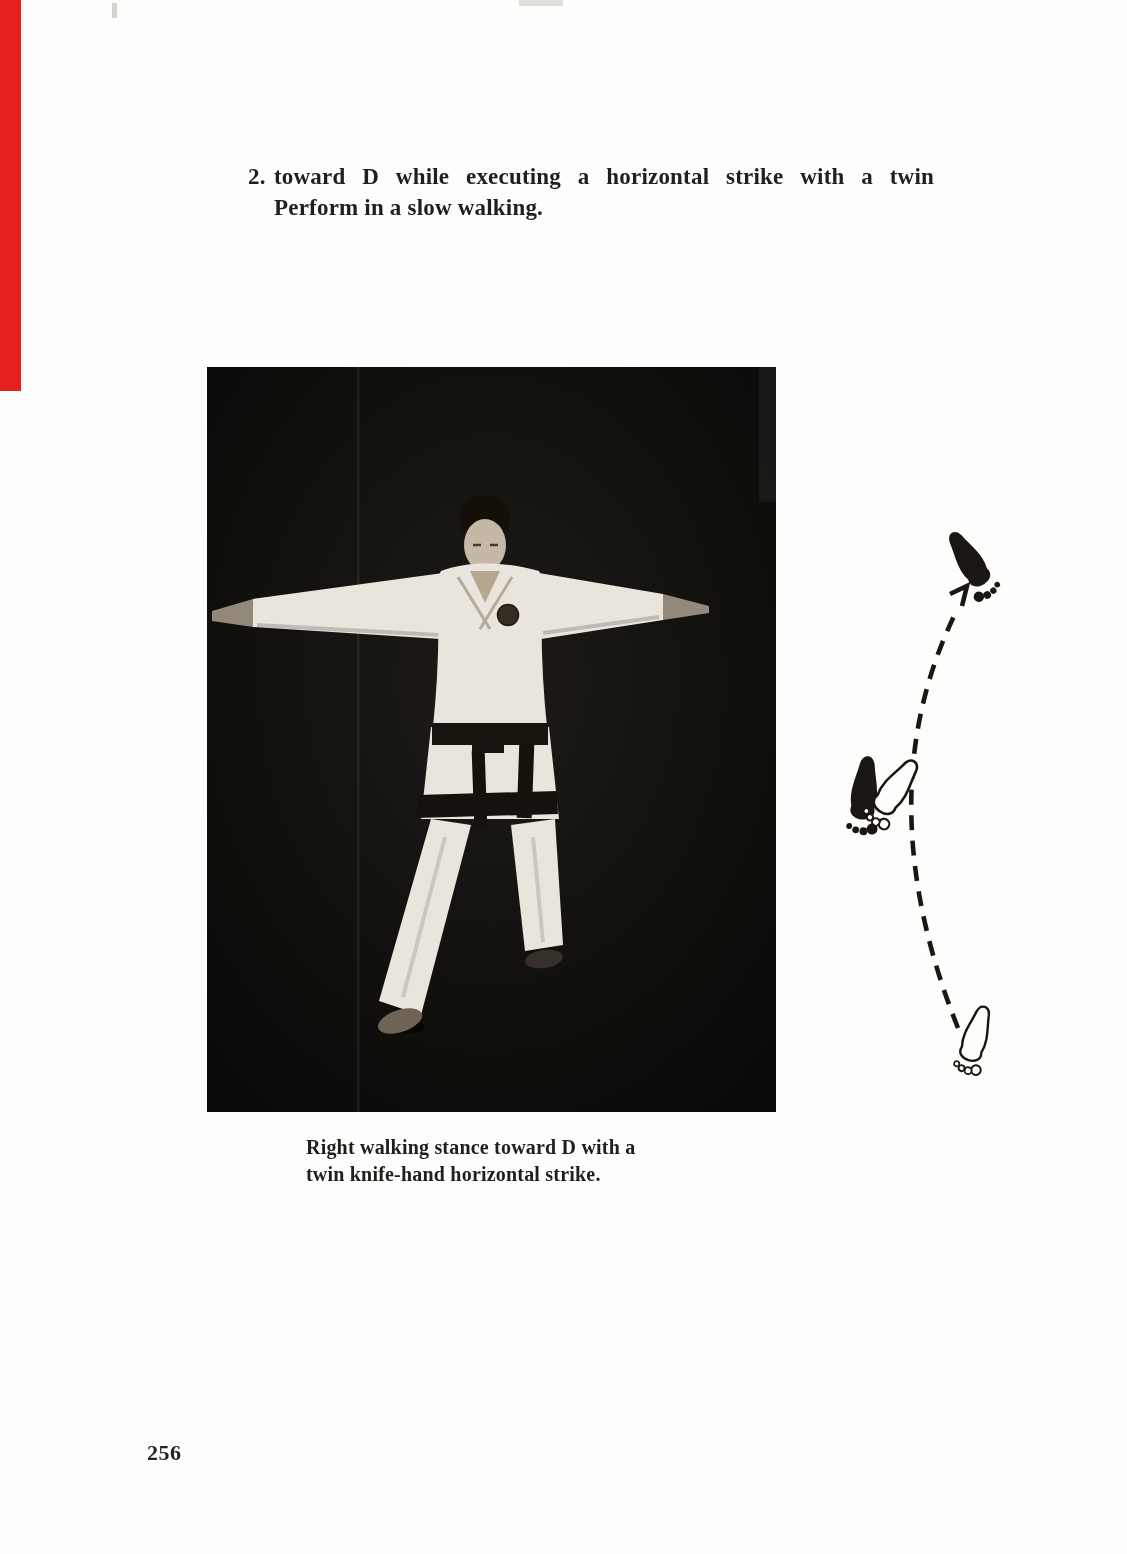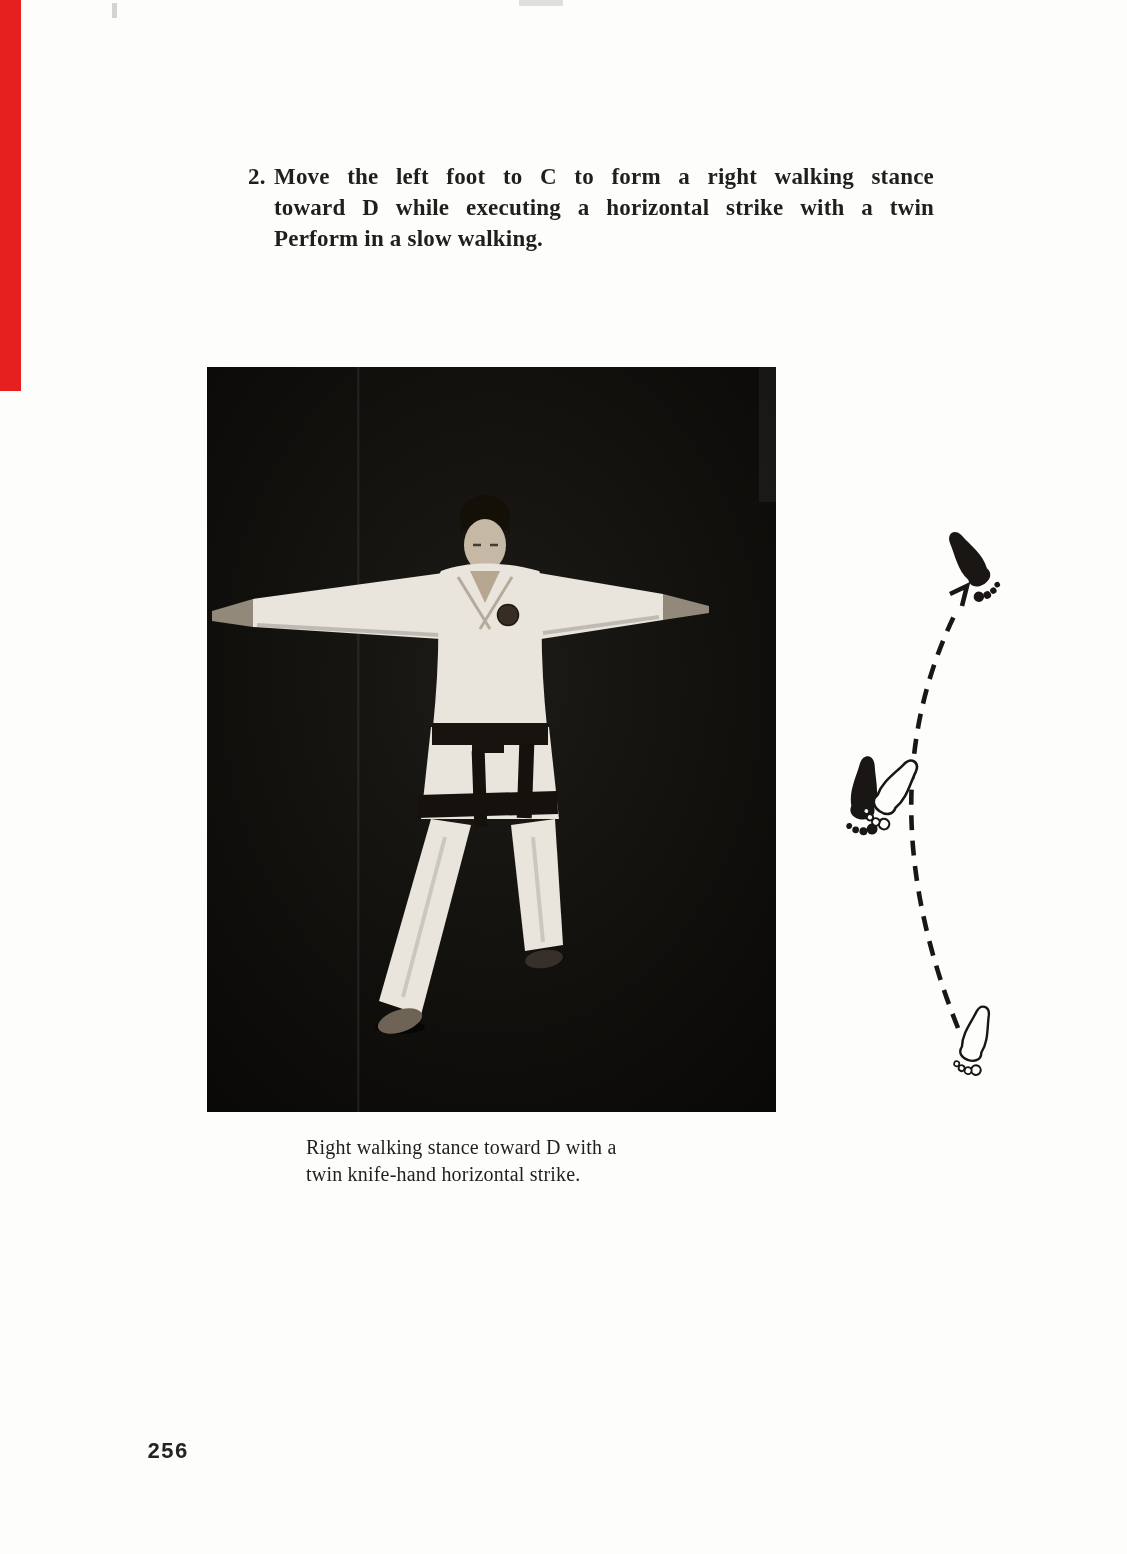--- a/index.html
+++ b/index.html
@@ -51,45 +51,44 @@
   .photo svg{display:block;width:100%;height:100%;}
 
   
   .diagram{
     position:absolute;left:825px;top:495px;width:205px;height:595px;
   }
 
   
   .caption{
     position:absolute;left:306px;top:1134px;width:400px;
-    font-weight:400;font-size:20px;line-height:27px;
+    font-weight:700;font-size:20px;line-height:27px;
     letter-spacing:.2px;
   }
 
   
   .pagenum{
     position:absolute;left:147px;top:1440px;
-    font-family:Liberation Mono, monospace;
+    font-family:Liberation Serif, serif;
     font-weight:700;font-size:22px;color:#262422;
     letter-spacing:.5px;
   }
 </style>
 </head>
 <body>
 
 <div class="page">
 
   <div class="edge-mark"></div>
   <div class="artifact a1"></div>
   <div class="artifact a2"></div>
 
   <div class="instruction">
     <div class="num">2.</div>
     <div class="lines">
-      <div class="jline">Move the left foot to C to form a right walking stance</div>
       <div class="jline">toward D while executing a horizontal strike with a twin</div>
       <div class="line">Perform in a slow walking.</div>
     </div>
   </div>
 
   <div class="photo" role="img" aria-label="Practitioner in a white dobok with black belt and black-trimmed jacket hem, arms fully extended to both sides in a twin knife-hand horizontal strike, standing in a right walking stance against a black background.">
     <svg viewBox="0 0 569 745" preserveAspectRatio="none">
       <defs>
         <radialGradient id="bgGlow" cx="50%" cy="42%" r="78%">
           <stop offset="0%" stop-color="#1e1b17"></stop>

